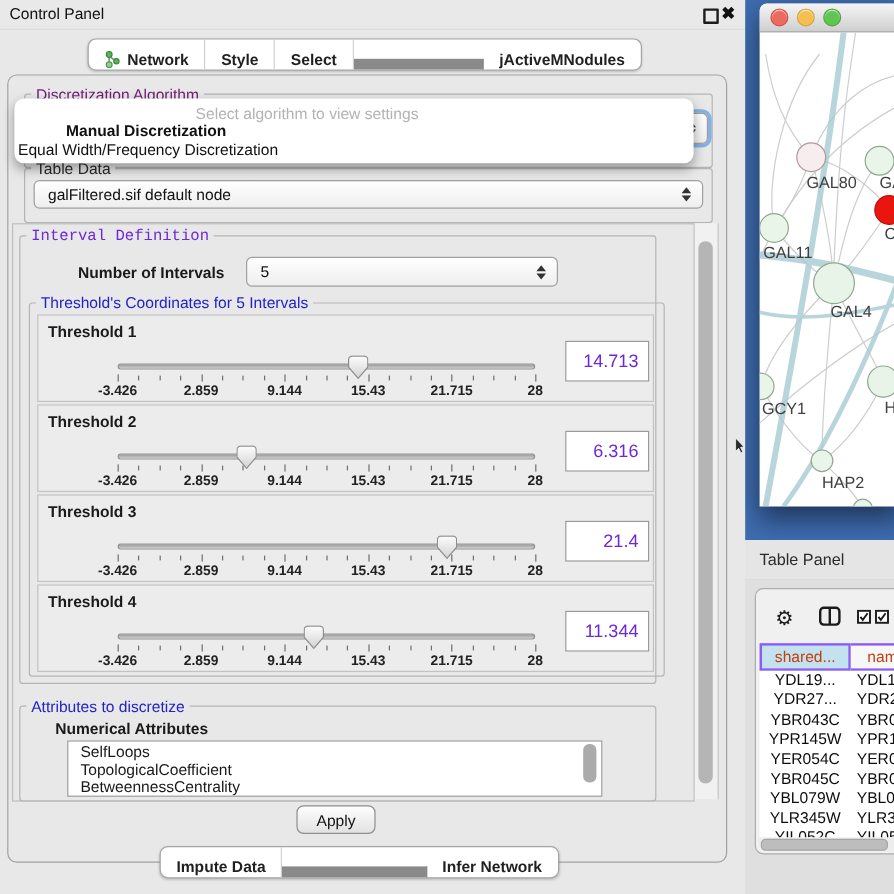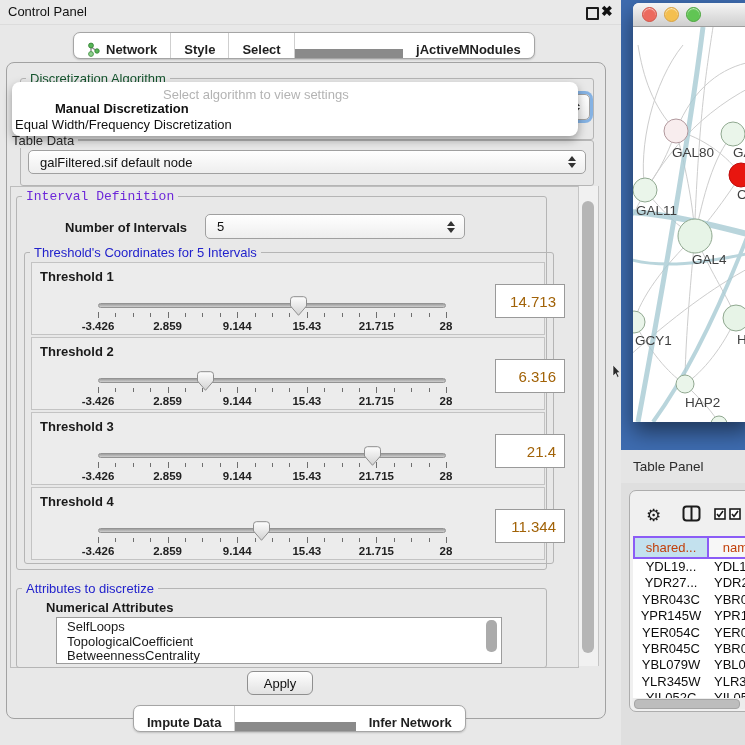--- a/index.html
+++ b/index.html
@@ -21,21 +21,21 @@
   .seg.sel{background:#8A8A8A;color:#E3E3E3;border-right-color:#8A8A8A;margin-top:16px;}
   #top-tabs{left:73px;top:32px;}
   #bottom-tabs{left:133px;top:705px;z-index:30;}
   
   #main-panel{left:6px;top:62px;width:598px;height:655px;border:1px solid #A2A2A2;border-radius:8px;
               background:#E8E8E8;}
   .group{border:1px solid #B5B5B5;border-radius:3px;}
   .group-label{background:#E8E8E8;padding:0 4px;font-size:13px;white-space:nowrap;}
   .lbl-green{color:#6d28d9;font-family:Liberation Mono, monospace;}
   .lbl-blue{color:#2222CC;}
-  .lbl-faded{color:#14532d;}
+  .lbl-faded{color:#701a75;}
   .combo{background:linear-gradient(#FFFFFF,#EEEEEE);border:1px solid #A0A0A0;border-radius:5px;
          display:flex;align-items:center;padding:0 28px 0 11px;font-size:13px;color:#111;}
   .combo .spin{position:absolute;right:9px;top:50%;transform:translateY(-50%);display:flex;
                flex-direction:column;align-items:center;gap:2px;}
   .tri-up{width:0;height:0;border-left:4px solid transparent;border-right:4px solid transparent;
           border-bottom:5px solid #333;}
   .tri-dn{width:0;height:0;border-left:4px solid transparent;border-right:4px solid transparent;
           border-top:5px solid #333;}
   .focus-ring{box-shadow:0 0 0 3px rgba(100,160,225,.75);}
   
@@ -52,22 +52,22 @@
   
   .th-panel{position:absolute;left:31px;width:514px;height:73px;background:#ECECEC;
             border:1px solid #C3C3C3;box-sizing:border-box;}
   .th-name{position:absolute;left:8px;top:6px;font-weight:bold;font-size:13px;}
   .track{position:absolute;left:66px;top:40px;width:348px;height:5px;border:1px solid #939393;
          border-radius:3px;background:linear-gradient(#9E9E9E,#CFCFCF);box-sizing:border-box;}
   .thumb{position:absolute;top:33px;width:17px;height:20px;}
   .tick{position:absolute;top:50px;width:1px;height:4px;background:#6E6E6E;}
   .tick.major{top:49px;height:6px;}
   .tick-lab{position:absolute;top:57px;transform:translateX(-50%);font-size:11.5px;font-weight:bold;color:#222;white-space:nowrap;}
-  .th-value{position:absolute;left:463px;top:21px;width:60px;height:32px;background:#FFF;
-            border:1px solid #9A9A9A;font-size:15px;color:#a16207;display:flex;align-items:center;
+  .th-value{position:absolute;left:439px;top:21px;width:60px;height:32px;background:#FFF;
+            border:1px solid #9A9A9A;font-size:15px;color:#6d28d9;display:flex;align-items:center;
             justify-content:flex-end;padding-right:8px;}
   
   #attr-list{left:56px;top:617px;width:446px;height:47px;background:#FFF;border:1px solid #9C9C9C;
              overflow:hidden;padding:2px 0 0 10px;box-sizing:border-box;line-height:14.5px;font-size:13px;}
   #attr-scroll{left:486px;top:620px;width:11px;height:32px;background:#ABABAB;border-radius:5px;}
   
   #apply-btn{left:247px;top:671px;width:64px;height:22px;background:linear-gradient(#FEFEFE,#E2E2E2);
              border:1px solid #8F8F8F;border-radius:6px;display:flex;align-items:center;
              justify-content:center;font-size:13px;color:#111;}
   
@@ -156,21 +156,21 @@
     </span>
 </div>
 
 <div class="abs" id="algo-popup">
   <div class="abs" id="algo-placeholder">Select algorithm to view settings</div>
 <div class="popup-item hl" style="top: 19px;">Manual Discretization</div>
     <div class="popup-item" style="top: 35px;">Equal Width/Frequency Discretization</div>
   </div>
 
 <div class="abs group" style="left:20px;top:140px;width:572px;height:44px;"></div>
-<div class="abs group-label" style="left:8px;top:133px;color:#2b2b2b;">Table Data</div>
+<div class="abs group-label" style="left:26px;top:133px;color:#2b2b2b;">Table Data</div>
 <div class="abs combo" style="left:28px;top:150px;width:558px;height:24px;box-sizing:border-box;">
   <span>galFiltered.sif default node</span>
   <span class="spin">
       <span class="tri-up"></span>
       <span class="tri-dn"></span>
     </span>
 </div>
 
 <div class="abs" id="viewport"></div>
 <div class="abs" id="vscroll">

